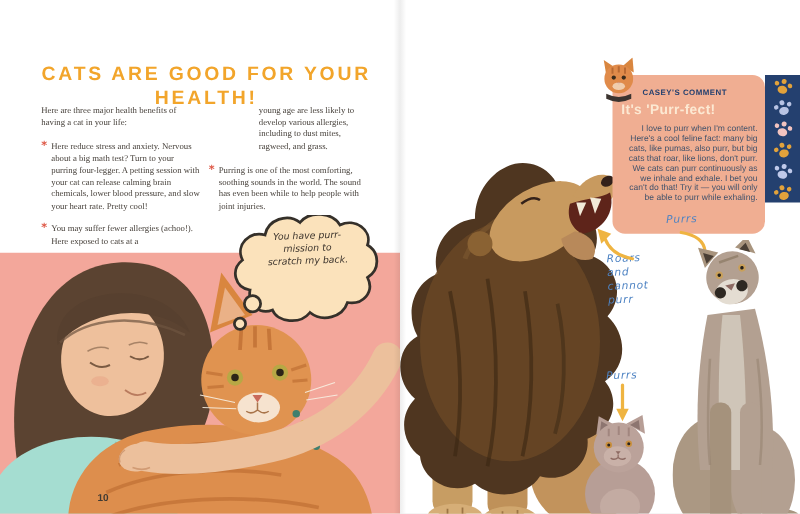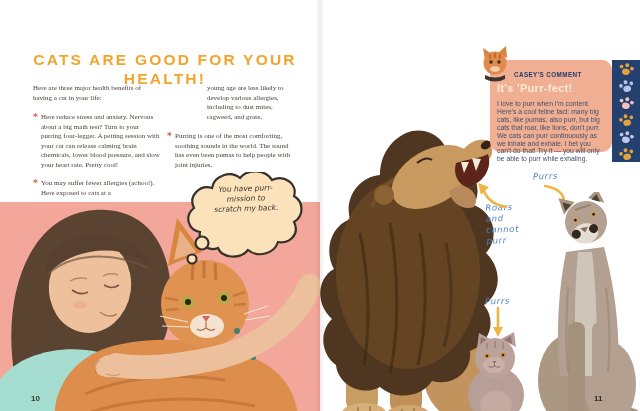--- a/index.html
+++ b/index.html
@@ -36,27 +36,27 @@
   .photo-area { position:absolute; left:0; top:185px; width:320px; height:226px; }
   .fill-salmon { fill:var(--salmon); }
 
   .bubble-svg { position:absolute; left:180px; top:155px; }
   .cloud { fill:var(--bubble-cream); stroke:#35302a; stroke-width:2.2px; }
   .bubble-text {
     position:absolute; left:212px; top:167px; width:68px; text-align:center;
     font-family:"DejaVu Sans", sans-serif; font-style:italic;
     font-size:7.5px; line-height:10px; color:#3b332c; transform:rotate(-2deg);
   }
-  .pagenum { position:absolute; font-size:8px; font-weight:bold; color:#3f3a33; }
+  .pagenum { position:absolute; font-size:8px; font-weight:bold; color:#3f3a33;margin-left:47px; }
   .pagenum-left { left:31px; top:377px; }
   .pagenum-right { left:274px; top:377px; color:#322a22;text-align:right; }
 
   
-  .comment-box { position:absolute; left:170px; top:43px; width:122px; height:92px;
-    background:var(--peach-box); border-radius:10px; }
+  .comment-box { position:absolute; left:170px; top:43px; width:122px; height:127px;
+    background:var(--peach-box); border-radius:10px;text-align:right; }
   .kicker { position:absolute; left:24px; top:11px;
     font-size:6.3px; font-weight:bold; letter-spacing:0.4px; color:var(--navy); }
   .comment-heading { position:absolute; left:7px; top:22px;
     font-size:11px; font-weight:bold; letter-spacing:0.3px; color:var(--heading-cream); }
   .comment-body { position:absolute; left:7px; top:40px; width:109px;
     font-size:6.8px; line-height:7.9px; color:var(--comment-text); }
   .casey-icon { position:absolute; left:160px; top:29px; }
   .paw-strip { position:absolute; left:292px; top:43px; width:28px; height:102px;
     background:var(--navy); display:flex; flex-direction:column;
     align-items:center; justify-content:space-around; overflow:hidden; }
@@ -95,21 +95,21 @@
       <div class="bullet">
         <span class="mark">*</span>
         <p>You may suffer fewer allergies (achoo!). Here exposed to cats at a</p>
       </div>
     </div>
 
     <div class="col col-b">
       <p class="cont-para">young age are less likely to develop various allergies, including to dust mites, ragweed, and grass.</p>
       <div class="bullet">
         <span class="mark">*</span>
-        <p>Purring is one of the most comforting, soothing sounds in the world. The sound has even been pumas to help people with joint injuries.</p>
+        <p>Purring is one of the most comforting, soothing sounds in the world. The sound has even been while to help people with joint injuries.</p>
       </div>
     </div>
 
     <svg class="photo-area" viewBox="0 0 320 226" width="320" height="226">
       <rect class="fill-salmon" x="0" y="0" width="320" height="226"></rect>
 
       <path d="M14,170 C2,90 30,12 95,8 C152,5 176,52 170,112 C167,142 152,162 140,172 L22,190 Z" fill="#5b4331"></path>
 
       <ellipse cx="90" cy="84" rx="41" ry="47" fill="#eec09c" transform="rotate(8 90 84)"></ellipse>
 

